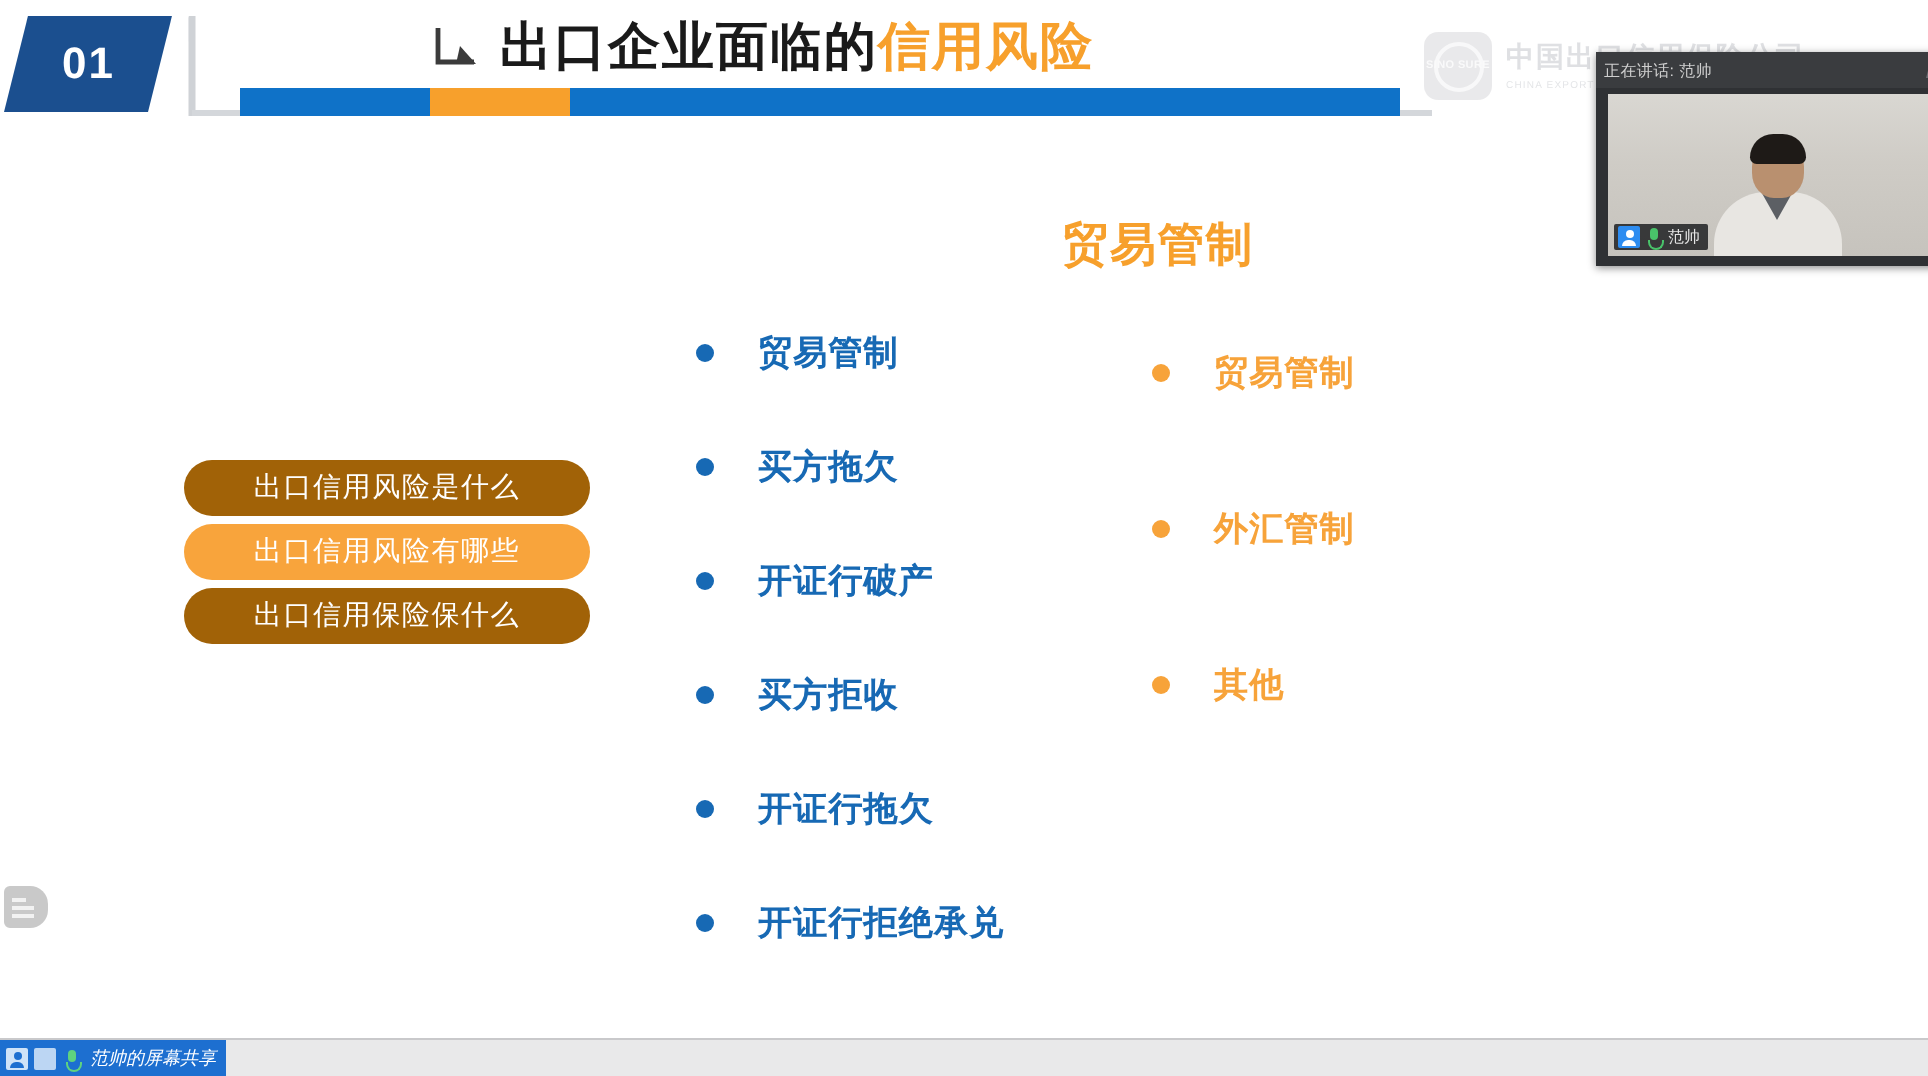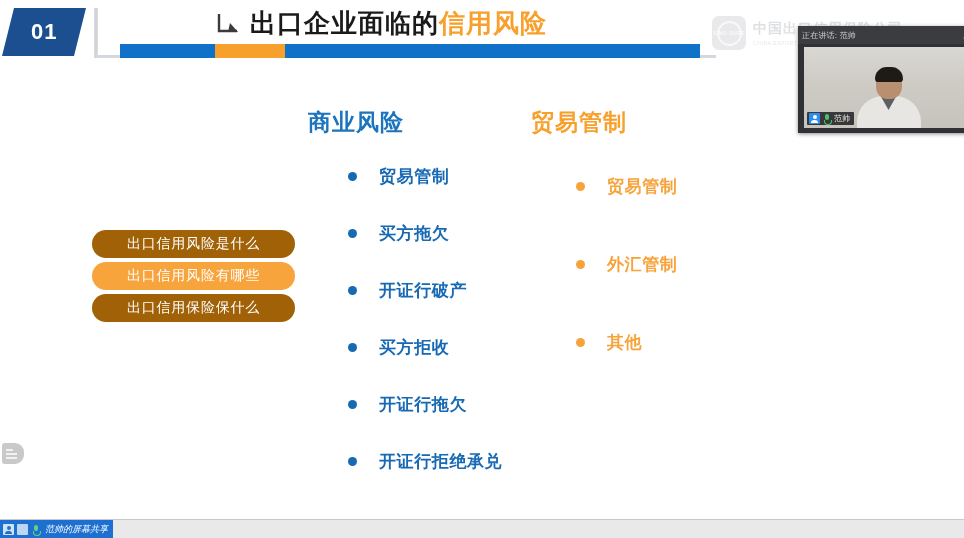--- a/index.html
+++ b/index.html
@@ -243,21 +243,20 @@
       <div class="logo-mark">
         <div class="ring"></div>
         <div class="lm-text">SINO SURE</div>
       </div>
       <div>
         <div class="logo-text-cn">中国出口信用保险公司</div>
         <div class="logo-text-en">CHINA EXPORT &amp; CREDIT INSURANCE CORPORATION</div>
       </div>
     </div>
 
-    <div class="col-head" id="head-commercial">商业风险</div>
     <div class="col-head" id="head-political">贸易管制</div>
 
     <div class="blist" id="list-commercial">
       <div class="bitem">
         <span class="dot"></span>
         <span class="btxt">贸易管制</span>
       </div>
       <div class="bitem">
         <span class="dot"></span>
         <span class="btxt">买方拖欠</span>

